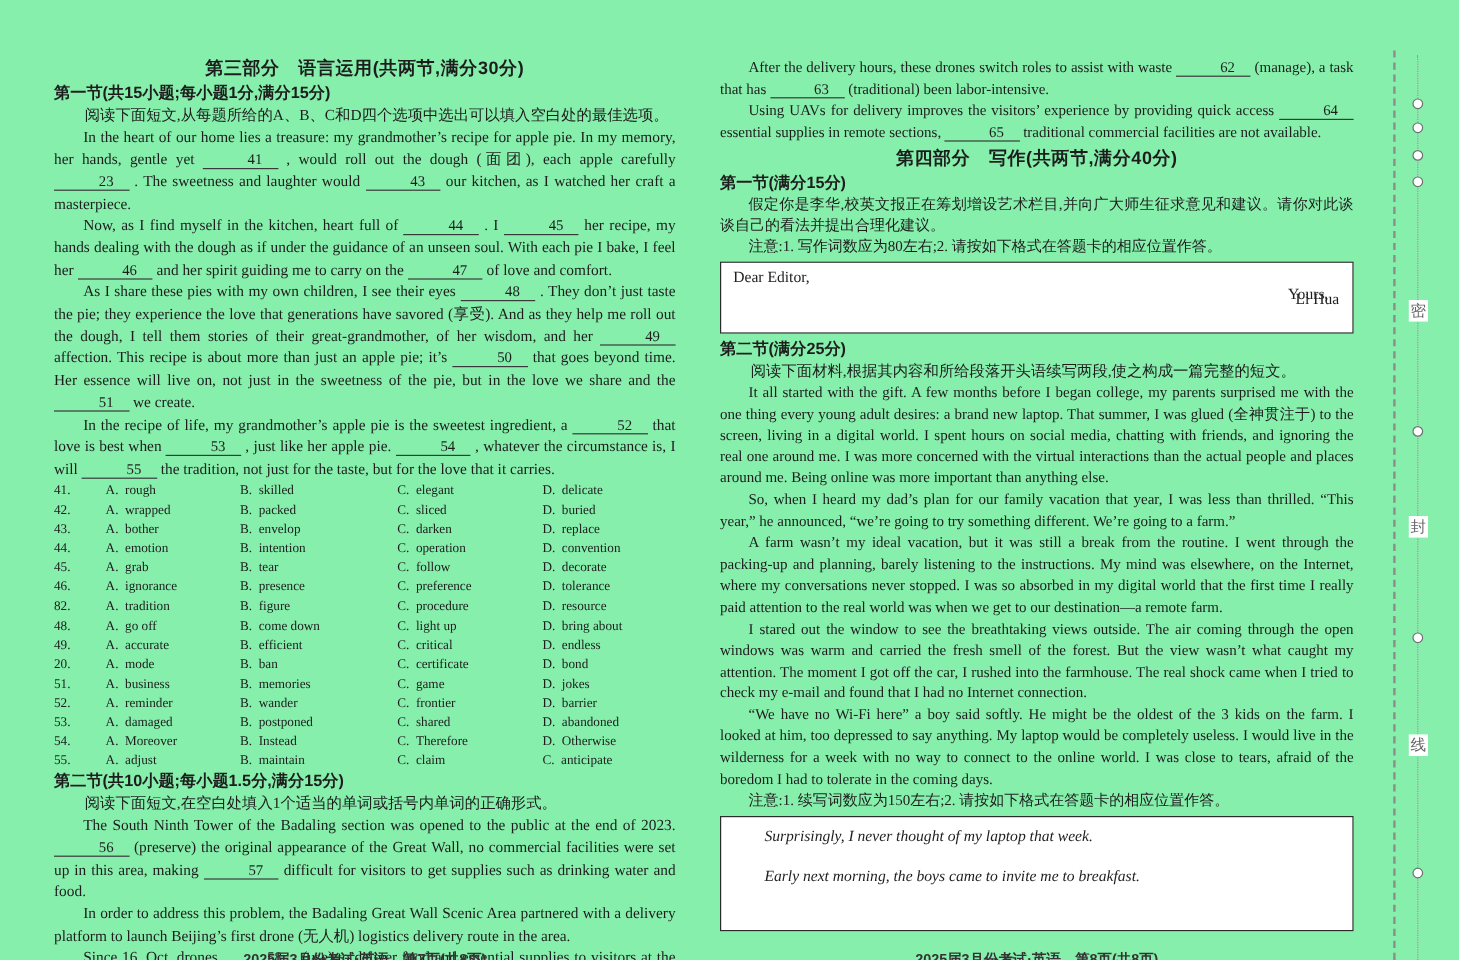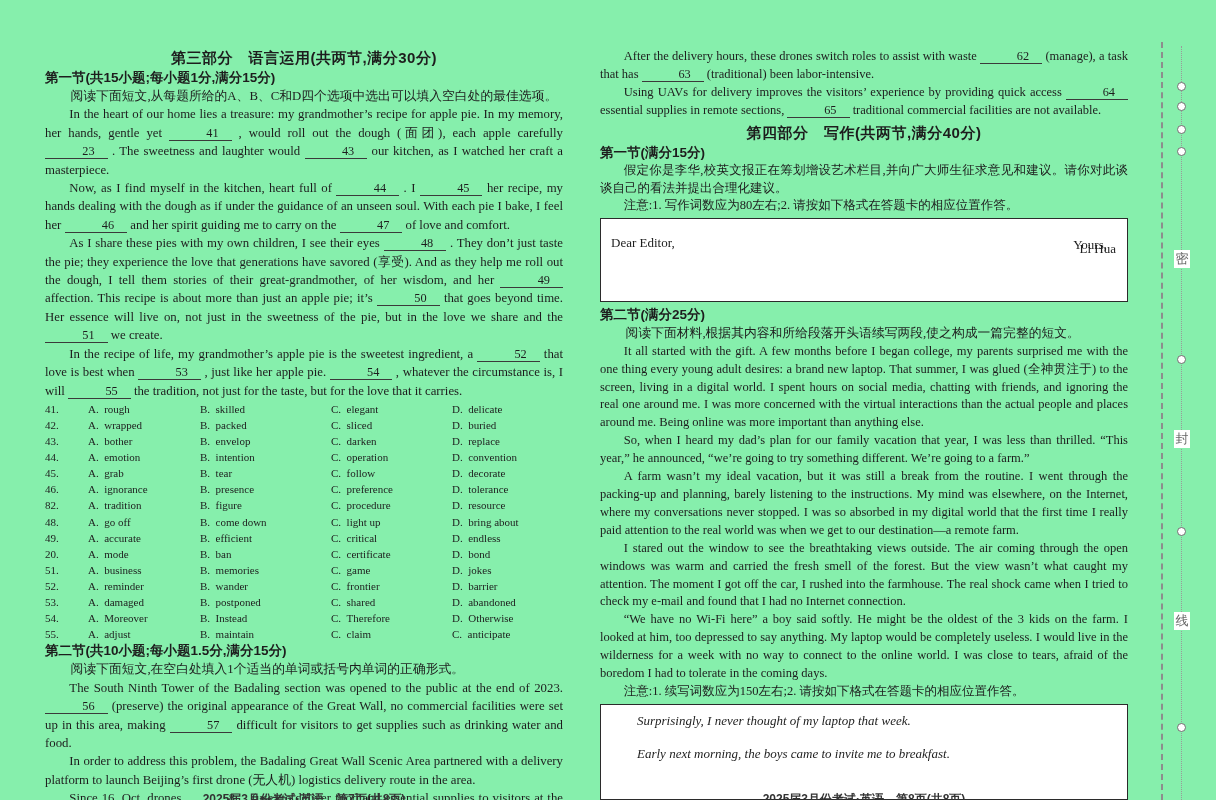--- a/index.html
+++ b/index.html
@@ -27,21 +27,21 @@
       padding:0 13px;font-size:12.3px;line-height:13px;}
 
   
   .opt-table{margin:1px 0 0 0;}
   .opt-row{display:grid;grid-template-columns:43px 112px 131px 121px 1fr;line-height:16.1px;
       font-size:11px;}
   .opt-cell{white-space:nowrap;}
 
   
   .answer-box{border:1.5px solid #2b2b2b;margin:3px 0 4px 0;position:relative;background:#fff;}
-  .letter-box{height:50px;padding:16px 10px;}
+  .letter-box{height:50px;padding:4px 10px;}
   .letter-salutation{font-size:13px;line-height:16px;}
   .letter-close{position:absolute;right:20px;top:18px;font-size:13px;line-height:15px;text-align:center;}
   .letter-sign{position:absolute;right:11px;top:22px;font-size:13px;line-height:15px;text-align:right;}
   .cont-box{height:86px;padding:8px 14px 0 36px;}
   .cont-box .para{font-style:italic;text-indent:0;font-size:13px;line-height:16px;margin:0 0 17px 0;}
 
   
   .footer{position:absolute;top:791px;font-size:12px;font-weight:700;text-align:center;
       font-family:"Liberation Sans","DejaVu Sans",sans-serif;color:#333;}
   .footer-left{left:45px;width:518px;}

